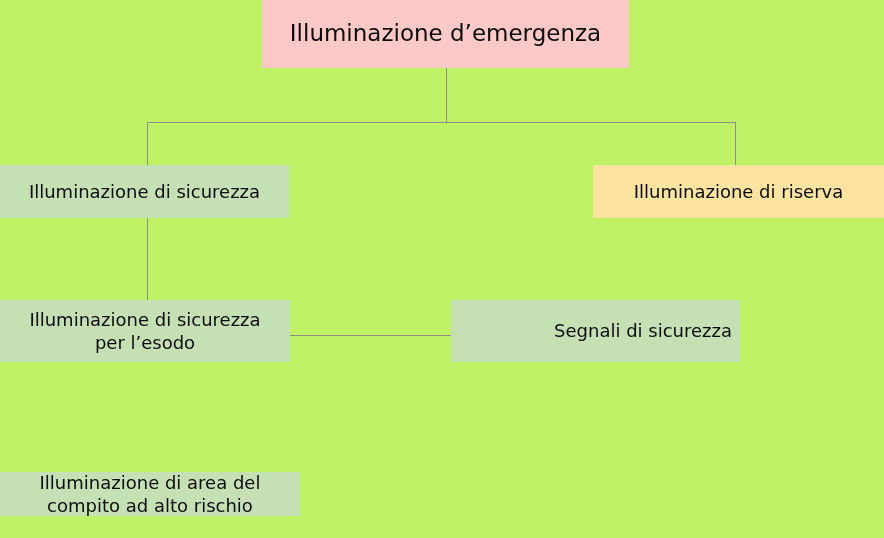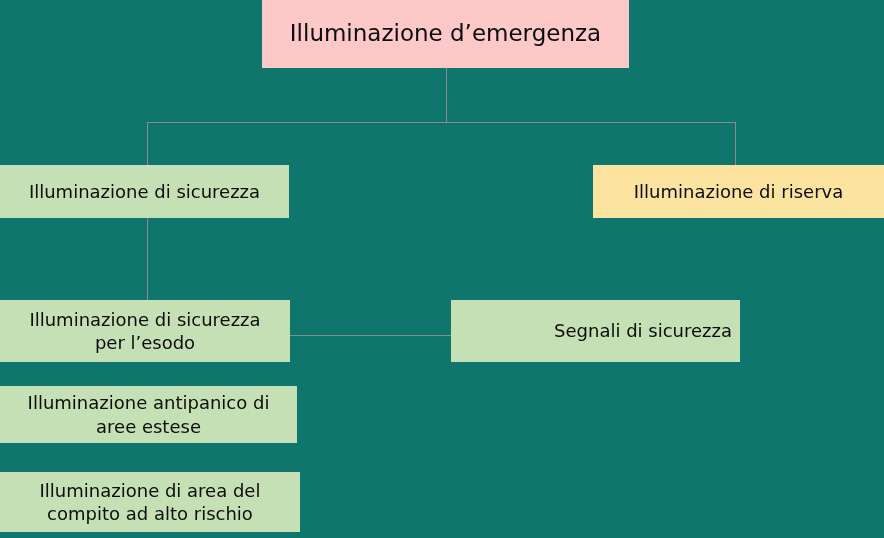--- a/index.html
+++ b/index.html
@@ -11,21 +11,21 @@
   body {
     width: 884px;
     height: 538px;
     font-family: "DejaVu Sans", "Liberation Sans", sans-serif;
     overflow: hidden;
   }
   #diagram {
     position: relative;
     width: 884px;
     height: 538px;
-    background: #0f766e;
+    background: #bef264;
   }
 
   
   .conn {
     position: absolute;
     background: #8c8c8c;
   }
   .conn.v { width: 1px; }
   .conn.h { height: 1px; }
 
@@ -83,21 +83,21 @@
     left: 0px;
     top: 386px;
     width: 297px;
     height: 57px;
     font-size: 18px;
   }
   .node.altorischio {
     left: 0px;
     top: 472px;
     width: 300px;
-    height: 60px;
+    height: 44px;
     font-size: 18px;
   }
 
   
   .node .label { display: block; width: 100%; }
 </style>
 </head>
 <body>
 
 <div id="diagram">
@@ -128,23 +128,19 @@
 
   <div class="node esodo" style="background:#c5e0b4;">
     <span class="label">Illuminazione di sicurezza
 per l’esodo</span>
   </div>
 
   <div class="node segnali" style="background:#c5e0b4;text-align:right;">
     <span class="label">Segnali di sicurezza</span>
   </div>
 
-  <div class="node antipanico" style="background:#c5e0b4;">
-    <span class="label">Illuminazione antipanico di
-aree estese</span>
-  </div>
 
   <div class="node altorischio" style="background:#c5e0b4;">
     <span class="label">Illuminazione di area del
 compito ad alto rischio</span>
   </div>
 
 </div>
 
 </body></html>

